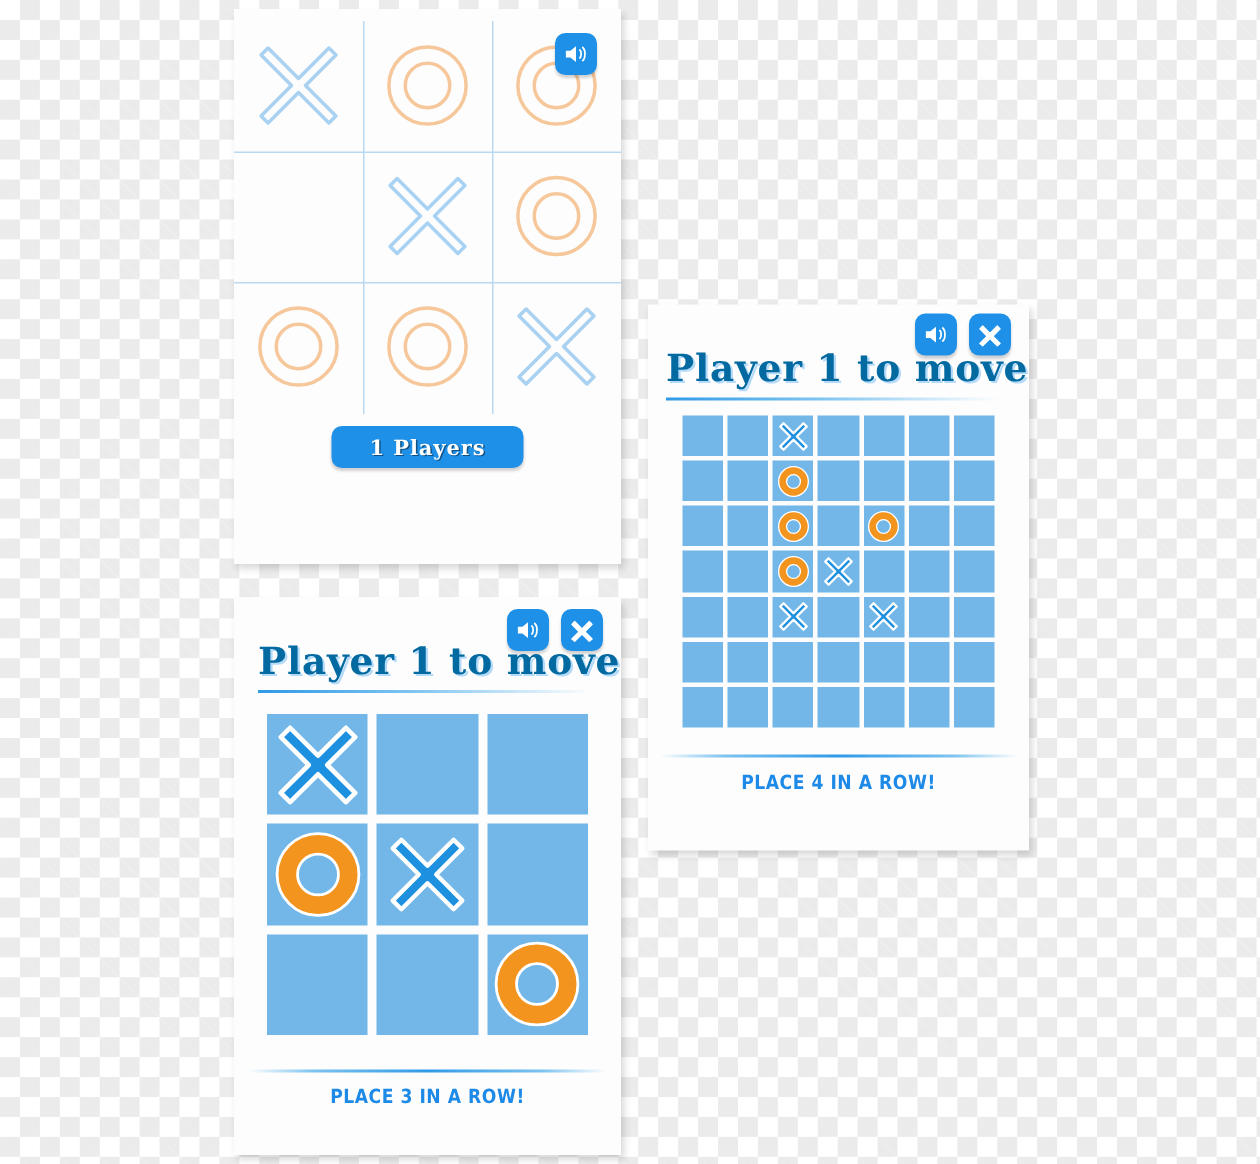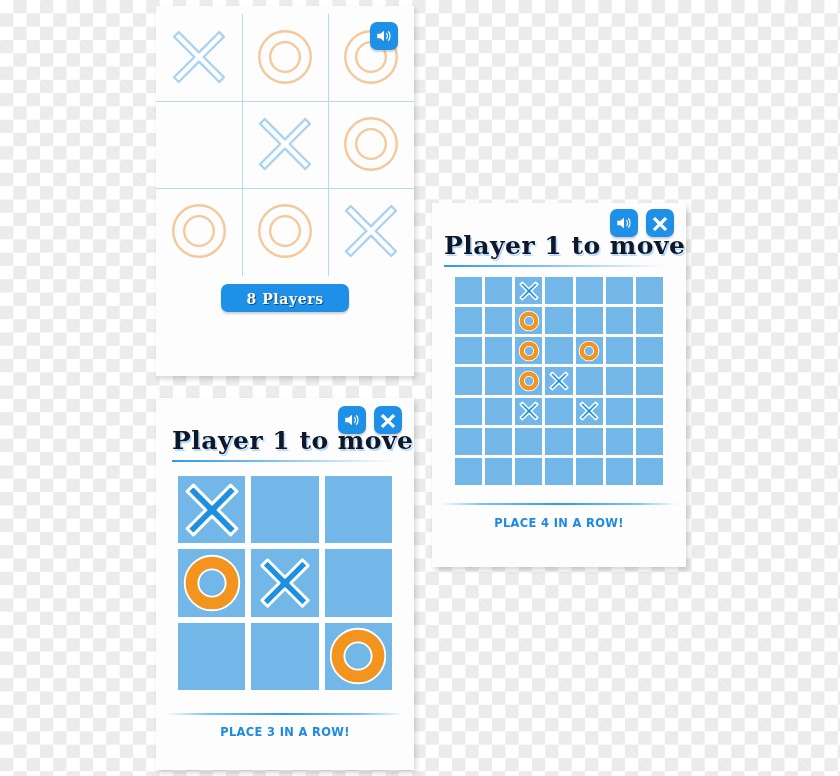--- a/index.html
+++ b/index.html
@@ -78,21 +78,21 @@
     position:absolute;width:28px;height:28px;border-radius:7px;
     background:#1E90E8;box-shadow:0 2px 2px rgba(0,0,0,.18);
     display:flex;align-items:center;justify-content:center;cursor:pointer;
   }
   .icon-btn svg{display:block;}
 
   .panel-title{
     position:absolute;
     font-family:"DejaVu Serif", serif;
     font-weight:bold;font-size:25px;
-    color:#0f172a;
+    color:#0369a1;
     letter-spacing:.5px;white-space:nowrap;
     text-shadow:1.5px 1.5px 0 rgba(120,190,245,.55);
   }
   .title-rule{
     position:absolute;height:2px;
     background:linear-gradient(to right,#2f9ae8 0%,#7cc3f0 45%,rgba(255,255,255,0) 100%);
   }
   .footer-rule{
     position:absolute;height:2px;
     background:linear-gradient(to right,rgba(255,255,255,0) 0%,#7cc3f0 18%,#2f9ae8 50%,#7cc3f0 82%,rgba(255,255,255,0) 100%);
@@ -196,21 +196,21 @@
       <svg width="18" height="18" viewBox="0 0 24 24">
         <path d="M3 9h4l5-4v14l-5-4H3z" fill="#fff"></path>
         <path d="M15.5 8.5c1.4 1.1 1.4 5.9 0 7" fill="none" stroke="#fff" stroke-width="1.6" stroke-linecap="round"></path>
         <path d="M18 6.2c2.6 2 2.6 9.6 0 11.6" fill="none" stroke="#fff" stroke-width="1.6" stroke-linecap="round"></path>
       </svg>
     </span>
   </div>
 
 
   <div class="btn-stack">
-    <button class="menu-btn">8 Players</button>
+    <button class="menu-btn">1 Players</button>
   </div>
 </div>
 
 <div class="panel" id="panel-game3">
 
   <div class="icon-btn" style="left:182px;top:8px;">
     <span>
       <svg width="18" height="18" viewBox="0 0 24 24">
         <path d="M3 9h4l5-4v14l-5-4H3z" fill="#fff"></path>
         <path d="M15.5 8.5c1.4 1.1 1.4 5.9 0 7" fill="none" stroke="#fff" stroke-width="1.6" stroke-linecap="round"></path>

